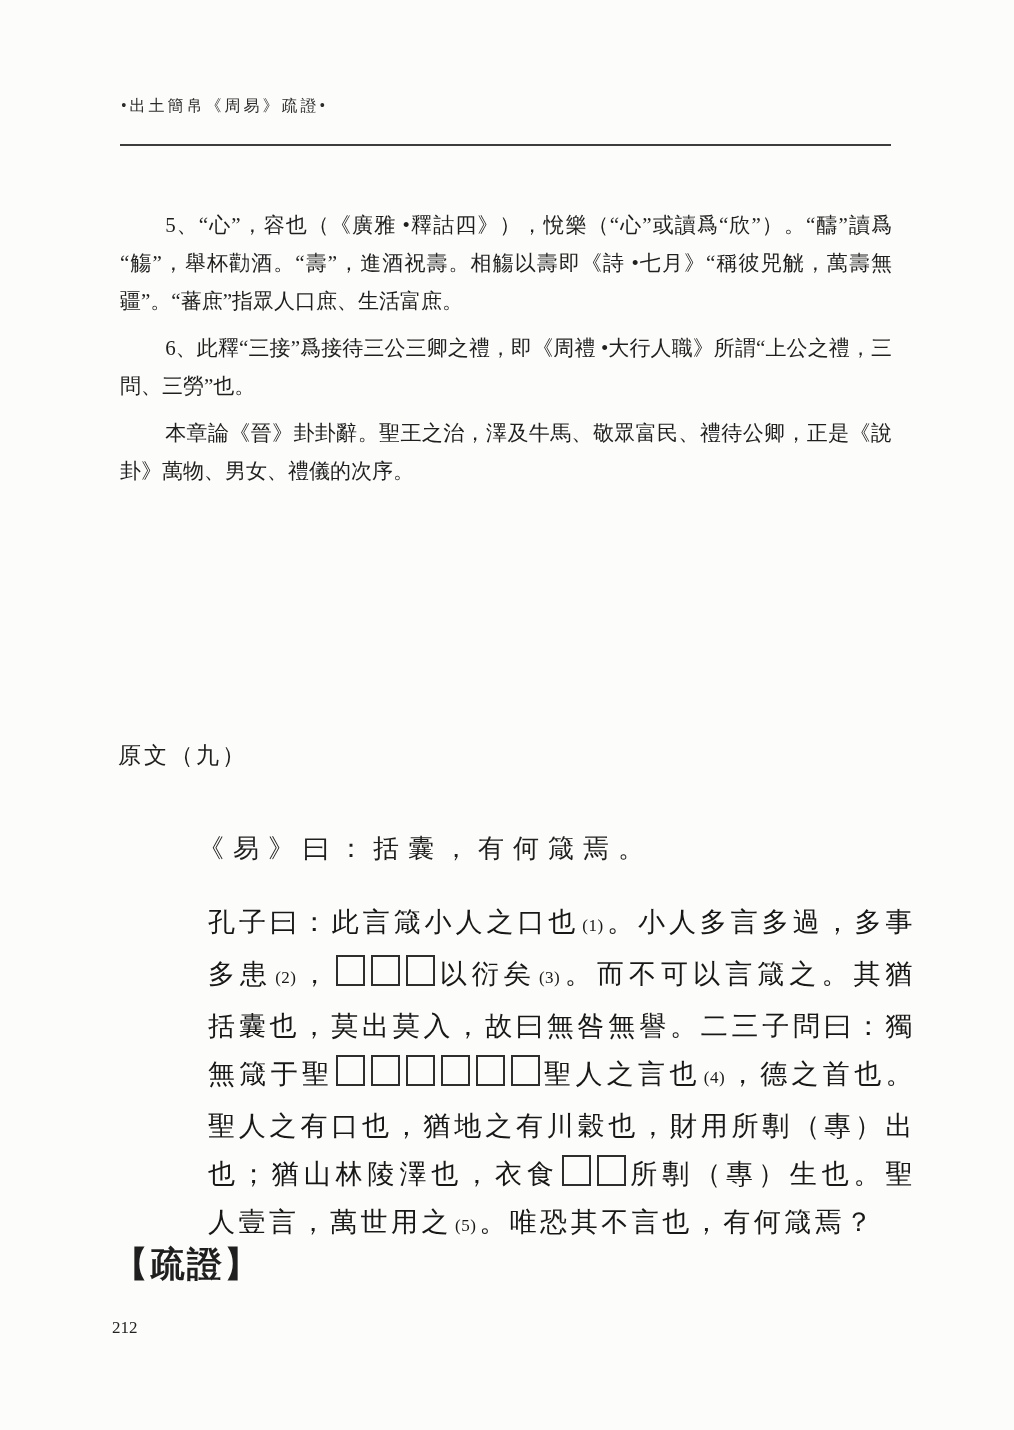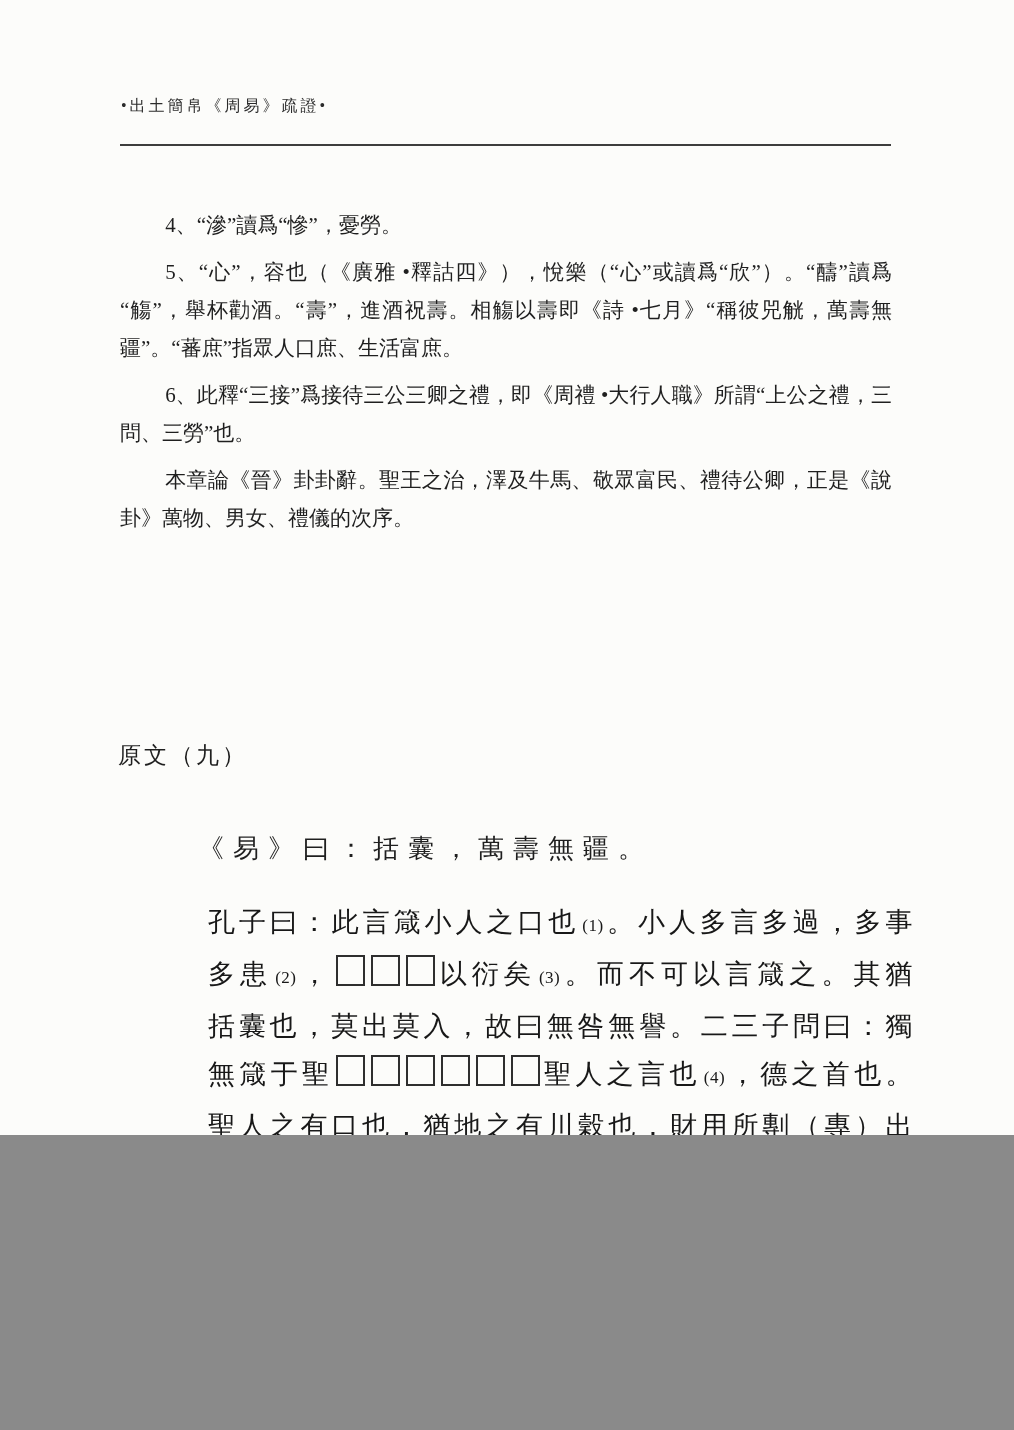--- a/index.html
+++ b/index.html
@@ -1,18 +1,18 @@
 <!DOCTYPE html>
 <html lang="zh-Hant"><head>
 <meta charset="utf-8">
 <style>
   html,body{margin:0;padding:0;background:#8a8a8a;}
   .page{
     position:relative;
-    width:1014px;height:1135px;
+    width:1014px;height:1430px;
     margin:0 auto;
     background:#fcfcfa;
     font-family:"Liberation Serif","DejaVu Serif",serif;
     color:#1f1f1f;
     overflow:hidden;
   }
   .running-header{
     position:absolute;left:121px;top:96px;
     font-size:16px;letter-spacing:3px;color:#2b2b2b;
     white-space:nowrap;
@@ -59,29 +59,28 @@
 </head>
 <body>
 
 <div class="page">
 
   <div class="running-header">•出土簡帛《周易》疏證•</div>
 
   <div class="rule"></div>
 
   <main class="notes">
-    <p>4、“滲”讀爲“慘”，憂勞。</p>
     <p>5、“心”，容也（《廣雅 •釋詁四》），悅樂（“心”或讀爲“欣”）。“醻”讀爲“觴”，舉杯勸酒。“壽”，進酒祝壽。相觴以壽即《詩 •七月》“稱彼兕觥，萬壽無疆”。“蕃庶”指眾人口庶、生活富庶。</p>
     <p>6、此釋“三接”爲接待三公三卿之禮，即《周禮 •大行人職》所謂“上公之禮，三問、三勞”也。</p>
     <p>本章論《晉》卦卦辭。聖王之治，澤及牛馬、敬眾富民、禮待公卿，正是《說卦》萬物、男女、禮儀的次序。</p>
   </main>
 
   <h2 class="section-title">原文（九）</h2>
 
-  <p class="quote-lead">《易》曰：括囊，萬壽無疆。</p>
+  <p class="quote-lead">《易》曰：括囊，有何箴焉。</p>
 
   <p class="quote-passage">孔子曰：此言箴小人之口也<span class="note-num">(1)</span>。小人多言多過，多事多患<span class="note-num">(2)</span>，<span class="lacuna"></span><span class="lacuna"></span><span class="lacuna"></span>以衍矣<span class="note-num">(3)</span>。而不可以言箴之。其猶括囊也，莫出莫入，故曰無咎無譽。二三子問曰：獨無箴于聖<span class="lacuna"></span><span class="lacuna"></span><span class="lacuna"></span><span class="lacuna"></span><span class="lacuna"></span><span class="lacuna"></span>聖人之言也<span class="note-num">(4)</span>，德之首也。聖人之有口也，猶地之有川穀也，財用所剸（專）出也；猶山林陵澤也，衣食<span class="lacuna"></span><span class="lacuna"></span>所剸（專）生也。聖人壹言，萬世用之<span class="note-num">(5)</span>。唯恐其不言也，有何箴焉？</p>
 
   <h2 class="shuzheng-title">【疏證】</h2>
 
   <div class="page-number">212</div>
 
 </div>
 
 </body></html>

